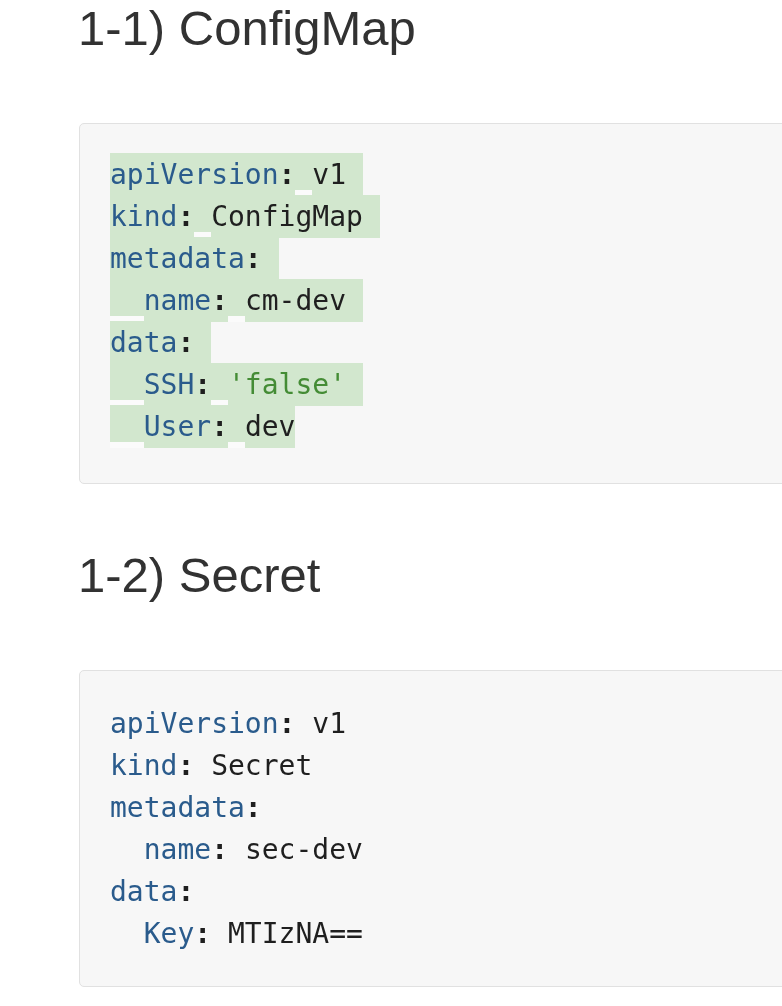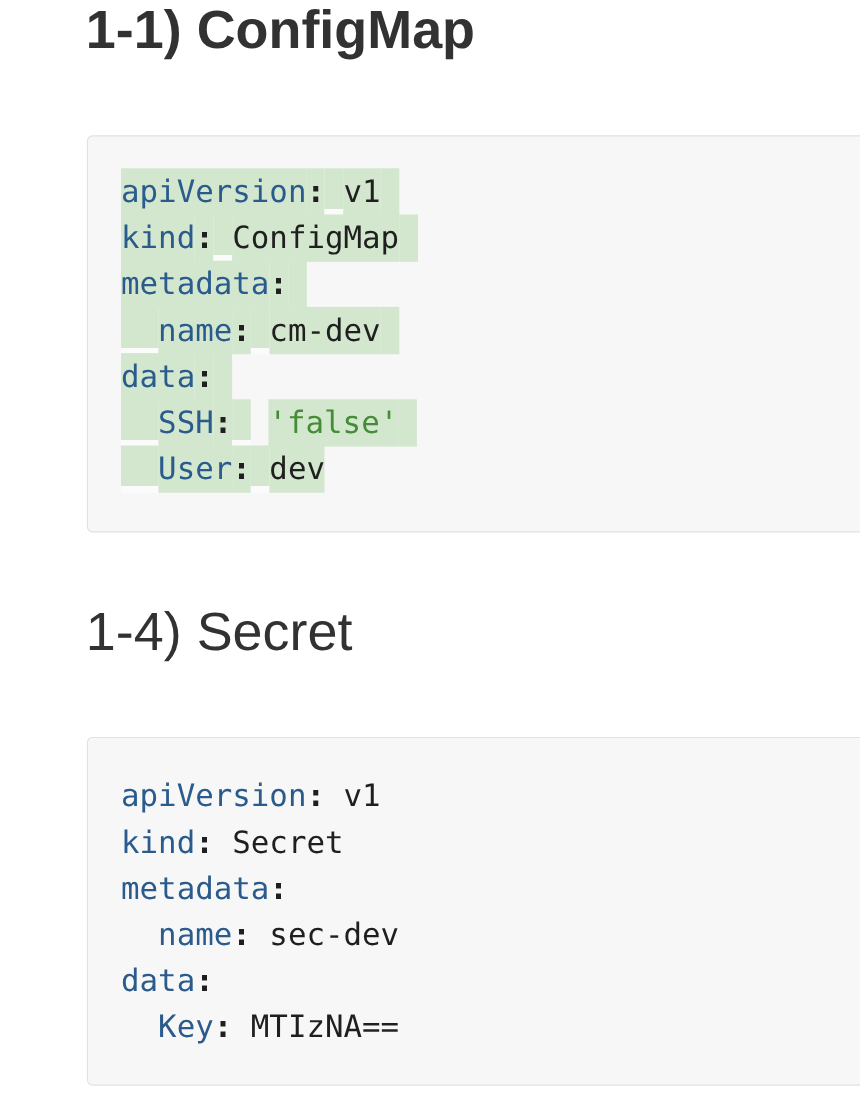--- a/index.html
+++ b/index.html
@@ -14,58 +14,58 @@
     width:782px;height:1006px;overflow:hidden;position:relative;
     background:var(--page);
     font-family:"Liberation Sans",sans-serif;
   }
   .heading{
     position:absolute;left:78px;margin:0;
     font:400 49px/49px "Liberation Sans",sans-serif;
     color:var(--heading);
     white-space:nowrap;
   }
-  #heading-1{top:4px;font-weight:bold;}
+  #heading-1{top:4px;}
   #heading-2{top:551px;}
   .codeblock{
     position:absolute;left:79px;width:746px;
     background:var(--code-bg);
     border:1px solid var(--code-border);
     border-radius:5px;
   }
   #codeblock-1{top:123px;height:361px;padding:30px 0 0 30px;}
   #codeblock-2{top:670px;height:317px;padding:32px 0 0 30px;}
   pre{margin:0;}
   code{display:block;}
   .cl{
     height:42px;line-height:42px;white-space:pre;
     font-family:"DejaVu Sans Mono",monospace;
     font-size:28px;color:var(--plain);
   }
   .tk-key{color:var(--key);font-weight:400;}
   .tk-punc{color:var(--plain);font-weight:700;}
   .tk-val{color:var(--plain);}
-  .tk-str{color:var(--str);margin-left:16px;}
+  .tk-str{color:var(--str);}
   
   .hl{background:var(--hl);padding-top:4.7px;padding-bottom:4.7px;}
   .hsp{
     padding-top:4.7px;padding-bottom:4.7px;
     background:linear-gradient(to bottom,var(--hl) 0px,var(--hl) 37px,var(--gap) 37px,var(--gap) 42px);
   }
 </style>
 </head>
 <body>
 
 <main>
 
   <h2 class="heading" id="heading-1">1-1) ConfigMap</h2>
 
   <div class="codeblock" id="codeblock-1">
     <pre><code id="code-1"><div class="cl"><span class="tk-key hl">apiVersion</span><span class="tk-punc hl">:</span><span class="tk-sp hsp"> </span><span class="tk-val hl">v1</span><span class="tk-sp hl"> </span></div><div class="cl"><span class="tk-key hl">kind</span><span class="tk-punc hl">:</span><span class="tk-sp hsp"> </span><span class="tk-val hl">ConfigMap</span><span class="tk-sp hl"> </span></div><div class="cl"><span class="tk-key hl">metadata</span><span class="tk-punc hl">:</span><span class="tk-sp hl"> </span></div><div class="cl"><span class="tk-sp hsp">  </span><span class="tk-key hl">name</span><span class="tk-punc hl">:</span><span class="tk-sp hsp"> </span><span class="tk-val hl">cm-dev</span><span class="tk-sp hl"> </span></div><div class="cl"><span class="tk-key hl">data</span><span class="tk-punc hl">:</span><span class="tk-sp hl"> </span></div><div class="cl"><span class="tk-sp hsp">  </span><span class="tk-key hl">SSH</span><span class="tk-punc hl">:</span><span class="tk-sp hsp"> </span><span class="tk-str hl">'false'</span><span class="tk-sp hl"> </span></div><div class="cl"><span class="tk-sp hsp">  </span><span class="tk-key hl">User</span><span class="tk-punc hl">:</span><span class="tk-sp hsp"> </span><span class="tk-val hl">dev</span></div></code></pre>
   </div>
 
-  <h2 class="heading" id="heading-2">1-4) Secret</h2>
+  <h2 class="heading" id="heading-2">1-2) Secret</h2>
 
   <div class="codeblock" id="codeblock-2">
     <pre><code id="code-2"><div class="cl"><span class="tk-key">apiVersion</span><span class="tk-punc">:</span><span class="tk-sp"> </span><span class="tk-val">v1</span></div><div class="cl"><span class="tk-key">kind</span><span class="tk-punc">:</span><span class="tk-sp"> </span><span class="tk-val">Secret</span></div><div class="cl"><span class="tk-key">metadata</span><span class="tk-punc">:</span></div><div class="cl"><span class="tk-sp">  </span><span class="tk-key">name</span><span class="tk-punc">:</span><span class="tk-sp"> </span><span class="tk-val">sec-dev</span></div><div class="cl"><span class="tk-key">data</span><span class="tk-punc">:</span></div><div class="cl"><span class="tk-sp">  </span><span class="tk-key">Key</span><span class="tk-punc">:</span><span class="tk-sp"> </span><span class="tk-val">MTIzNA==</span></div></code></pre>
   </div>
 
 </main>
 
 </body></html>

